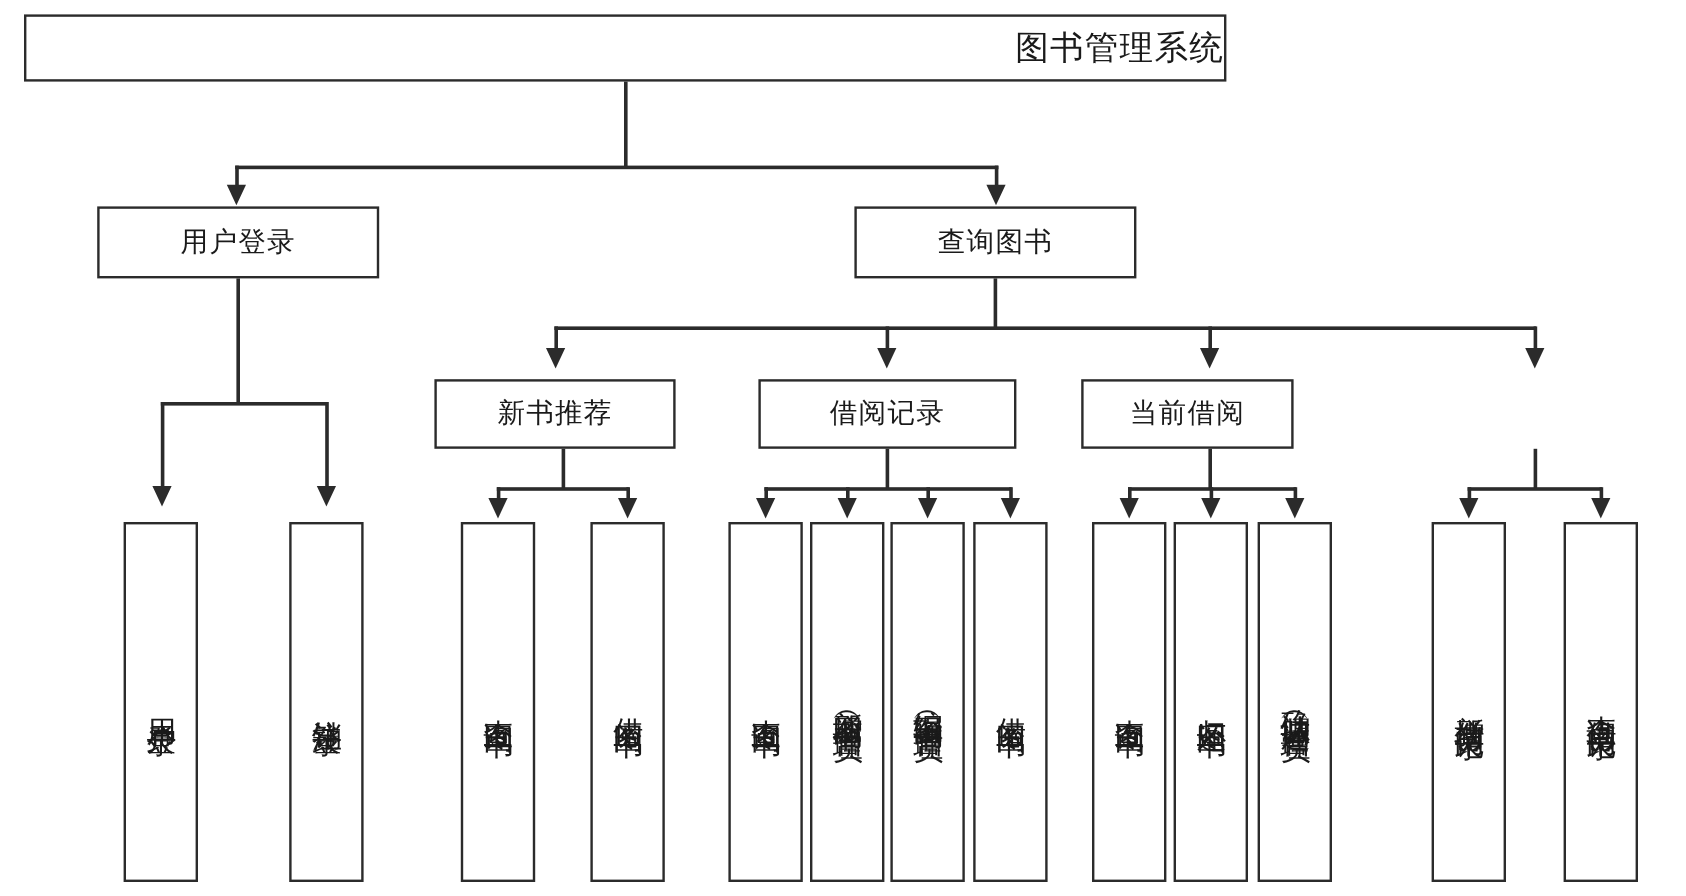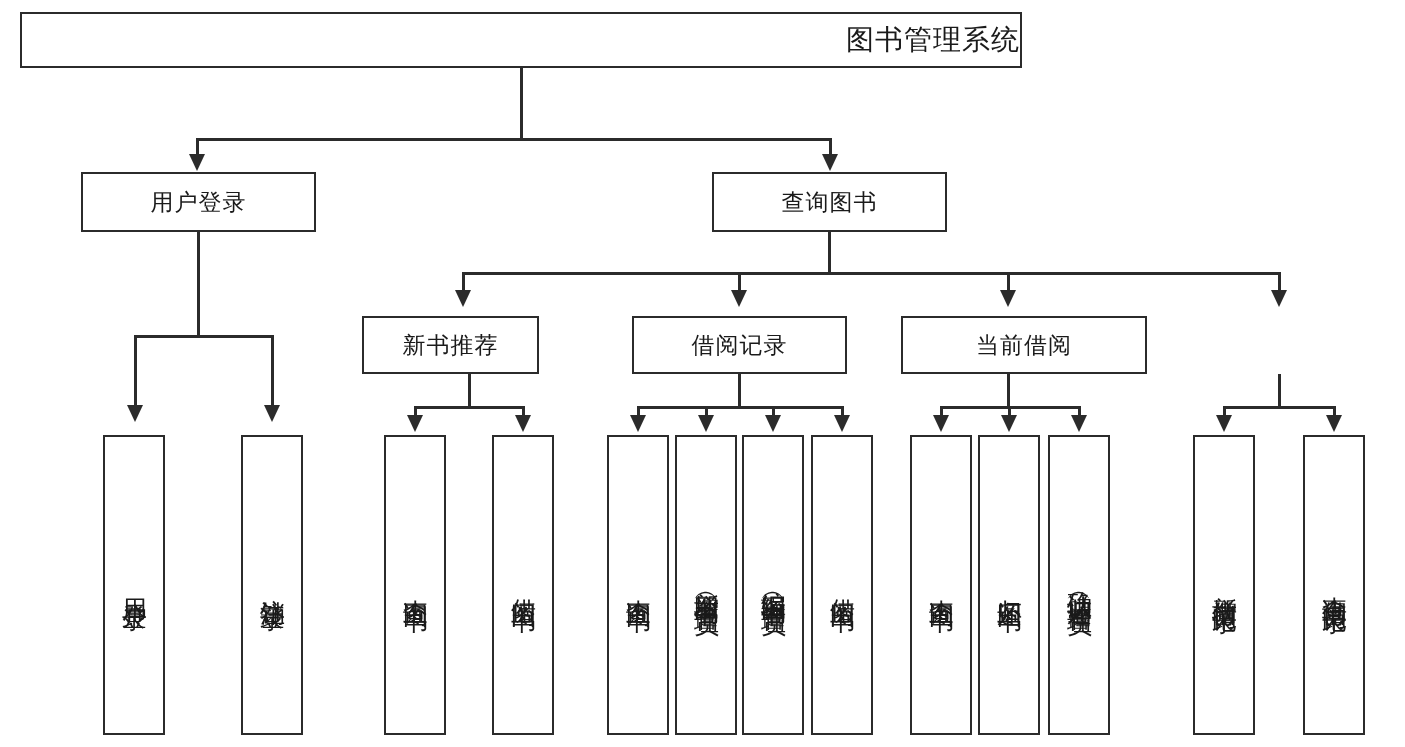--- a/index.html
+++ b/index.html
@@ -105,27 +105,27 @@
   <div class="ln hl" style="left:462px;top:272px;width:818px;height:2.5px;"></div>
   <div class="ln vl" style="left:462px;top:272px;width:2.5px;height:20px;"></div>
   <div class="arrow" style="left:455px;top:290px;"></div>
   <div class="ln vl" style="left:738px;top:272px;width:2.5px;height:20px;"></div>
   <div class="arrow" style="left:731px;top:290px;"></div>
   <div class="ln vl" style="left:1007px;top:272px;width:2.5px;height:20px;"></div>
   <div class="arrow" style="left:1000px;top:290px;"></div>
   <div class="ln vl" style="left:1278px;top:272px;width:2.5px;height:20px;"></div>
   <div class="arrow" style="left:1271px;top:290px;"></div>
 
-  <div class="node h" style="left:362px;top:316px;width:177px;height:58px;text-align:right;">
+  <div class="node h" style="left:362px;top:316px;width:201px;height:58px;text-align:right;">
     <span class="lbl">新书推荐</span>
   </div>
   <div class="node h" style="left:632px;top:316px;width:215px;height:58px;">
     <span class="lbl">借阅记录</span>
   </div>
-  <div class="node h" style="left:901px;top:316px;width:246px;height:58px;">
+  <div class="node h" style="left:901px;top:316px;width:177px;height:58px;">
     <span class="lbl">当前借阅</span>
   </div>
 
   <div class="ln vl" style="left:468px;top:374px;width:2.5px;height:34px;"></div>
   <div class="ln hl" style="left:414px;top:406px;width:110px;height:2.5px;"></div>
   <div class="ln vl" style="left:414px;top:406px;width:2.5px;height:12px;"></div>
   <div class="arrow" style="left:407px;top:415px;"></div>
   <div class="ln vl" style="left:522px;top:406px;width:2.5px;height:12px;"></div>
   <div class="arrow" style="left:515px;top:415px;"></div>
 

